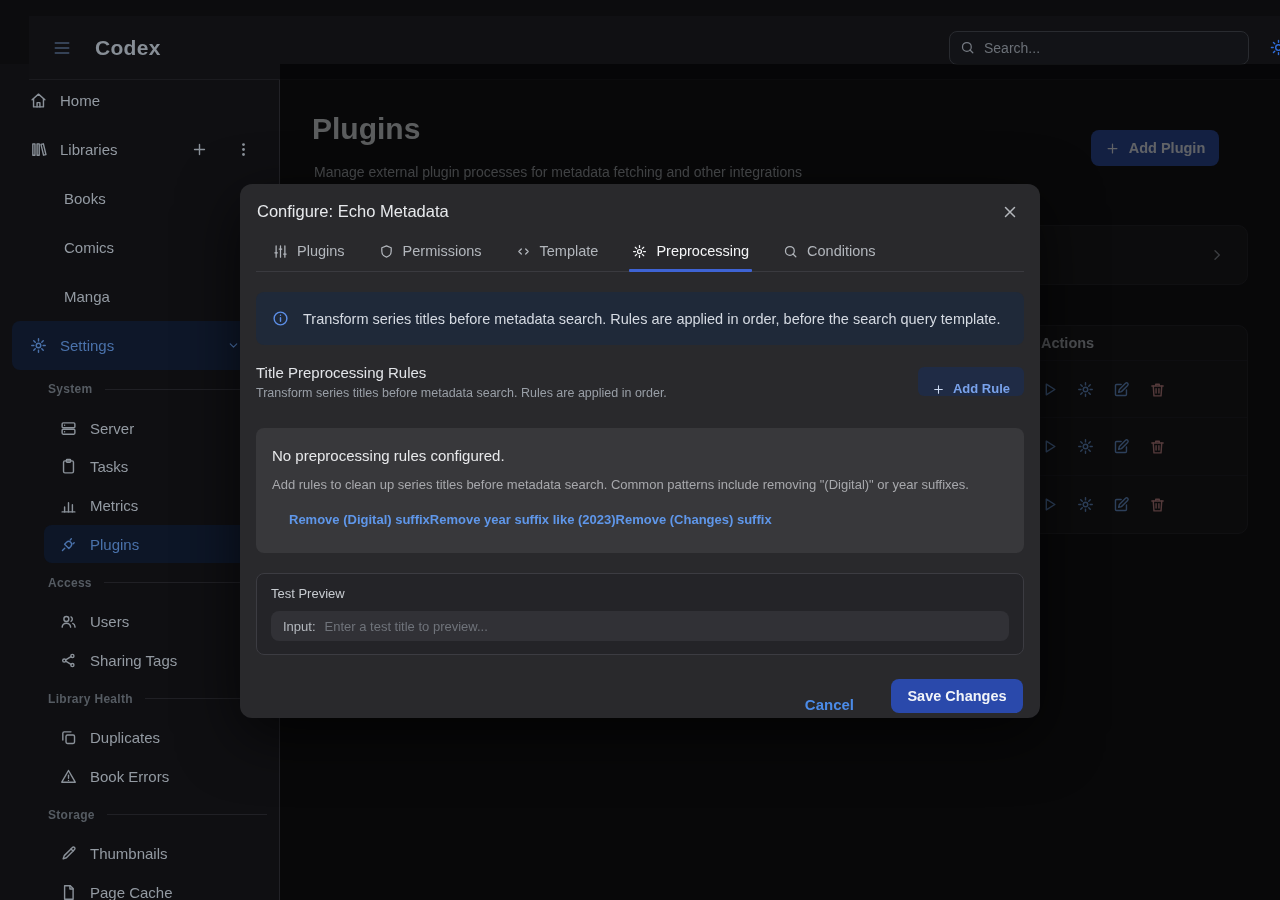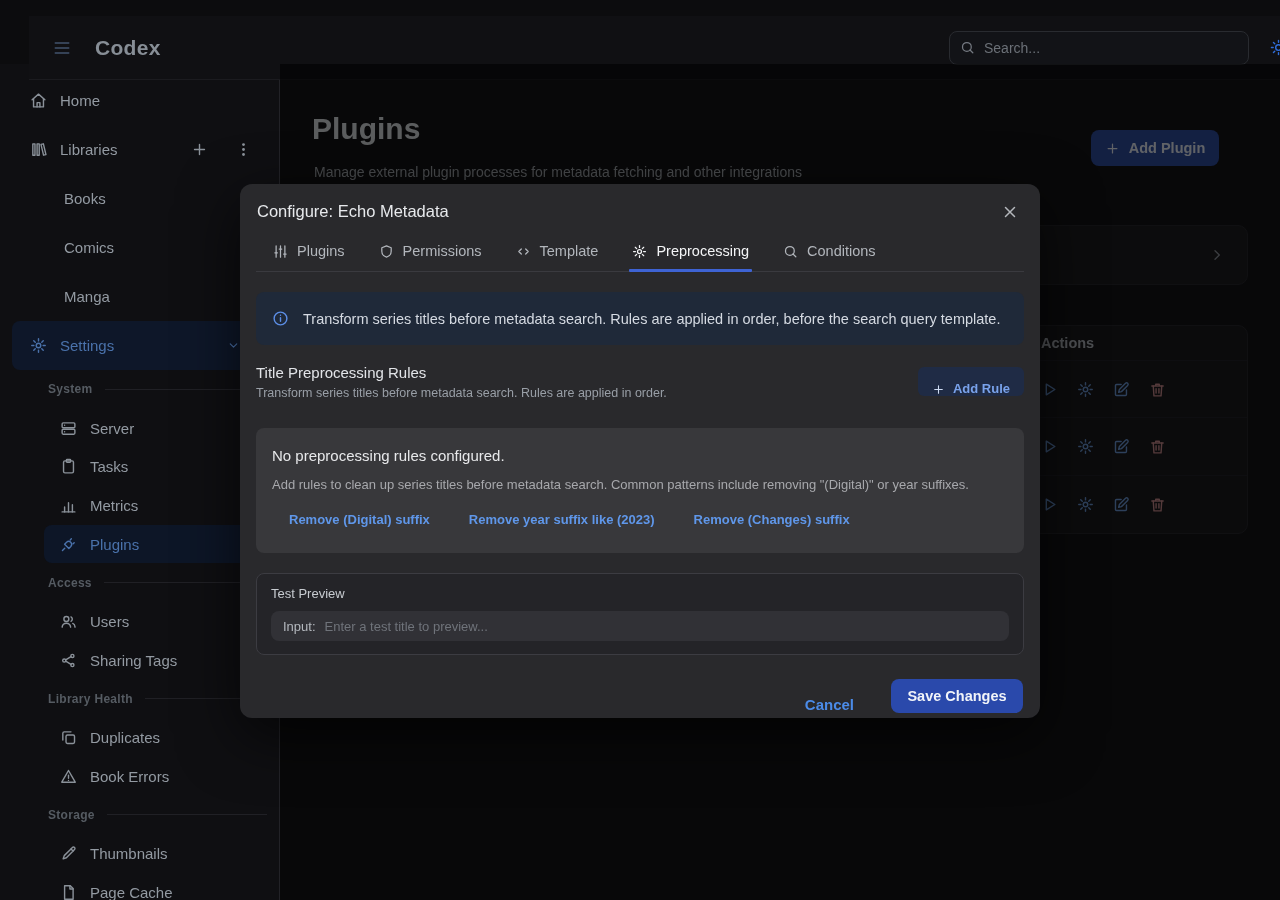--- a/index.html
+++ b/index.html
@@ -80,21 +80,21 @@
   .info-banner span { color:#d5dae2; font-size:14.5px; }
   .rules-head { margin-top:19px; display:flex; align-items:flex-start; justify-content:space-between; }
   .rules-title { color:#e2e4e8; font-size:15px; }
   .rules-sub { color:#999fa7; font-size:12.5px; margin-top:5px; }
   .add-rule { height:29px; padding:0 14px; background:#1f2b45; border:none; border-radius:6px; color:#79a2eb;
     font-size:13px; font-weight:bold; display:flex; align-items:flex-end; gap:8px; cursor:pointer; margin-top:3px; font-family:inherit; }
   .add-rule .icon { width:13px; height:13px; color:#cfdcf3; }
   .empty-box { margin-top:28px; background:#38383b; border-radius:8px; height:125px; padding:19px 16px 0; }
   .empty-title { color:#e7e8ea; font-size:15px; }
   .empty-desc { color:#a7a8ac; font-size:13px; margin-top:13px; }
-  .suggestions { display:flex; gap:39px; margin-top:20px; margin-left:17px; }
+  .suggestions { display:flex; margin-top:20px; margin-left:17px; }
   .suggestion { color:#5f97ea; font-size:13px; font-weight:bold; background:none; border:none; cursor:pointer; font-family:inherit; padding:0; }
   .test-box { margin-top:20px; background:#242428; border:1px solid #3c3c42; border-radius:8px; height:82px; padding:12px 14px; }
   .test-title { color:#c7cbd0; font-size:13px; }
   .test-input-row { margin-top:10px; height:30px; background:#313136; border-radius:8px; display:flex; align-items:center; padding:0 12px; }
   .test-input-row label { color:#b4b8be; font-size:13px; margin-right:9px; }
   .test-input-row input { flex:1; background:transparent; border:none; outline:none; color:#c9cdd3; font-size:13px; }
   .test-input-row input::placeholder { color:#6f737a; }
   .modal-footer { display:flex; align-items:flex-end; justify-content:flex-end; gap:37px; margin-top:16px; height:42px; }
   .cancel-btn { color:#4b8be8; font-size:15px; font-weight:bold; background:none; border:none; cursor:pointer; font-family:inherit; }
   .save-btn { width:132px; height:34px; background:#2a49ab; border:none; border-radius:8px; color:#f1f4f9;

